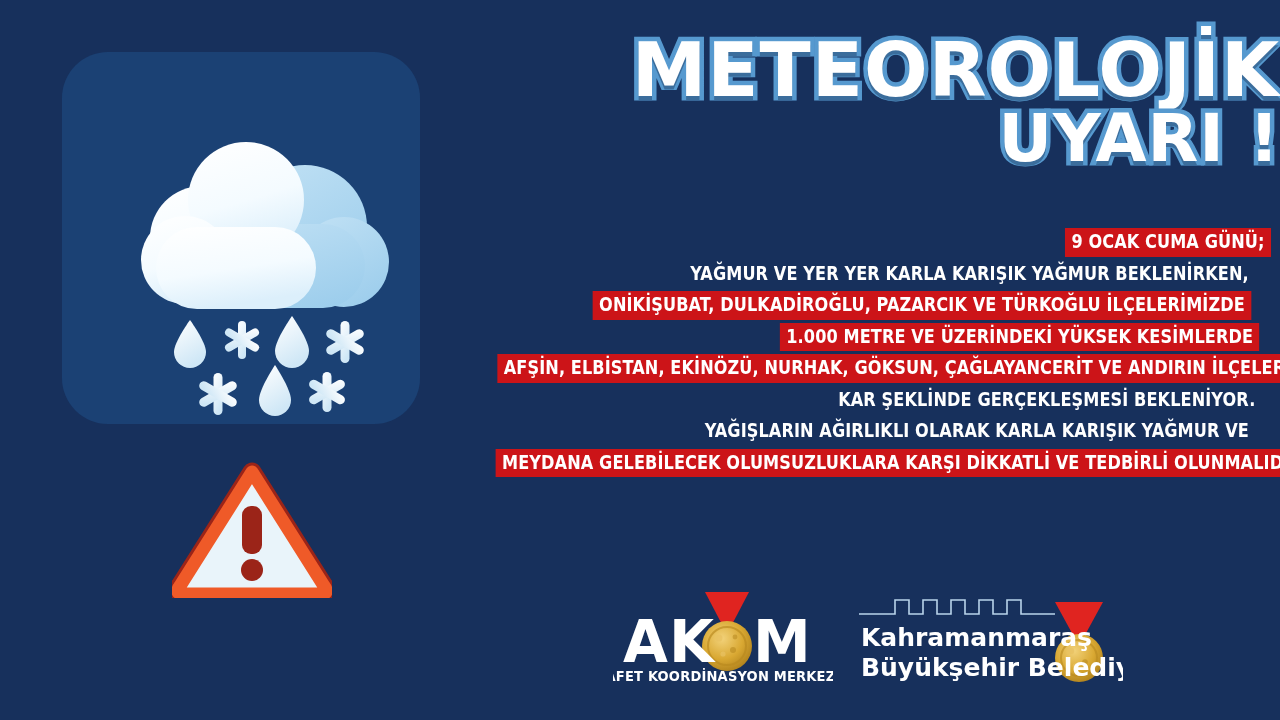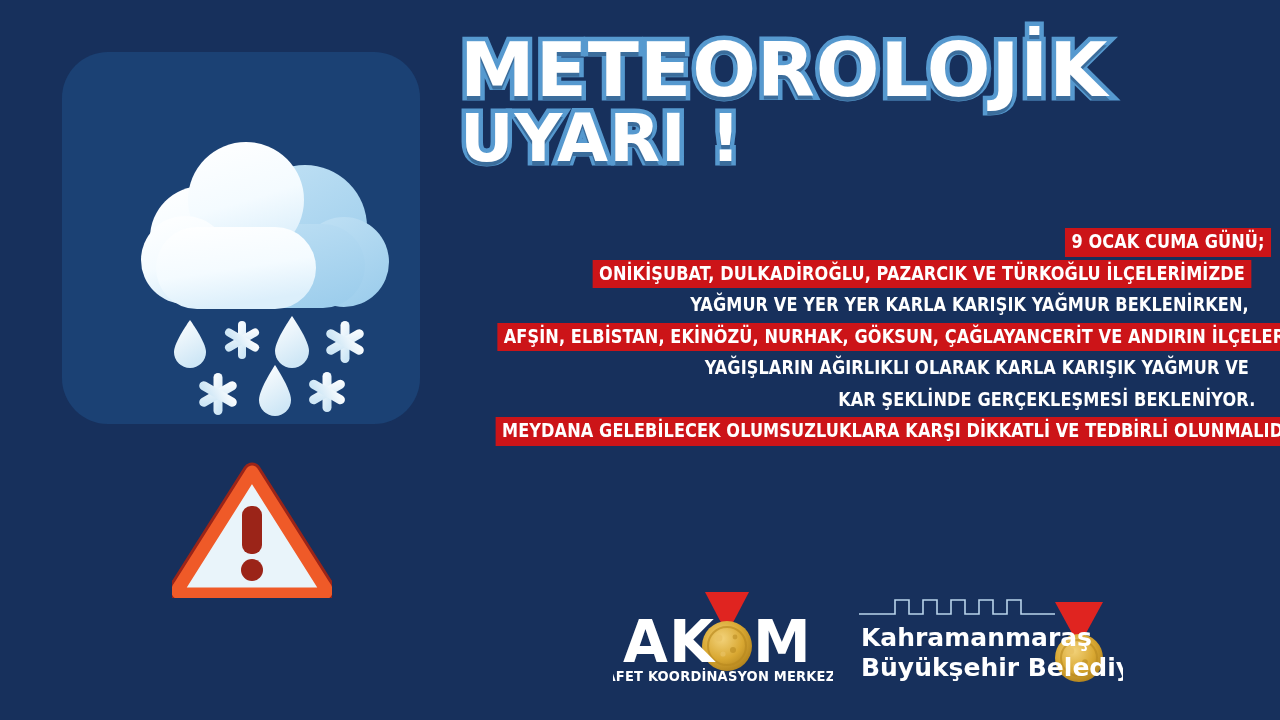--- a/index.html
+++ b/index.html
@@ -45,21 +45,21 @@
     position:absolute;
     left:460px; top:0;
     width:820px; height:720px;
   }
 
   
   #title-block {
     position:absolute;
     left:0; top:34px;
     width:820px;
-    text-align:left;
+    text-align:right;
   }
   .title-line {
     font-family:"DejaVu Sans", sans-serif;
     font-weight:bold;
     font-size:75px;
     line-height:0.97;
     letter-spacing:1px;
     color:#ffffff;
     -webkit-text-stroke:9px #5699cf;
     paint-order:stroke fill;
@@ -190,25 +190,26 @@
 
   <div id="right-column">
 
     <div id="title-block">
       <div class="title-line" id="title-line-1">METEOROLOJİK</div>
       <div class="title-line" id="title-line-2">UYARI !</div>
     </div>
 
     <div id="body-block">
         <div class="body-row"><span class="body-text hl">9 OCAK CUMA GÜNÜ;</span></div>
+        <div class="body-row"><span class="body-text">YAĞMUR VE YER YER KARLA KARIŞIK YAĞMUR BEKLENİRKEN,</span></div>
         <div class="body-row"><span class="body-text hl">ONİKİŞUBAT, DULKADİROĞLU, PAZARCIK VE TÜRKOĞLU İLÇELERİMİZDE</span></div>
-        <div class="body-row"><span class="body-text">YAĞMUR VE YER YER KARLA KARIŞIK YAĞMUR BEKLENİRKEN,</span></div>
+        <div class="body-row"><span class="body-text hl">1.000 METRE VE ÜZERİNDEKİ YÜKSEK KESİMLERDE</span></div>
         <div class="body-row"><span class="body-text hl">AFŞİN, ELBİSTAN, EKİNÖZÜ, NURHAK, GÖKSUN, ÇAĞLAYANCERİT VE ANDIRIN İLÇELERİMİZDE</span></div>
+        <div class="body-row"><span class="body-text">KAR ŞEKLİNDE GERÇEKLEŞMESİ BEKLENİYOR.</span></div>
         <div class="body-row"><span class="body-text">YAĞIŞLARIN AĞIRLIKLI OLARAK KARLA KARIŞIK YAĞMUR VE</span></div>
-        <div class="body-row"><span class="body-text">KAR ŞEKLİNDE GERÇEKLEŞMESİ BEKLENİYOR.</span></div>
         <div class="body-row"><span class="body-text hl">MEYDANA GELEBİLECEK OLUMSUZLUKLARA KARŞI DİKKATLİ VE TEDBİRLİ OLUNMALIDIR.</span></div>
       </div>
 
     <div id="footer-logos">
 
       <div id="akom-logo">
         <svg class="logo-svg" viewBox="0 0 220 96" width="220" height="96">
           <defs>
             <radialGradient id="goldA" cx="0.4" cy="0.35" r="0.75">
               <stop offset="0%" stop-color="#f2d27a"></stop>

